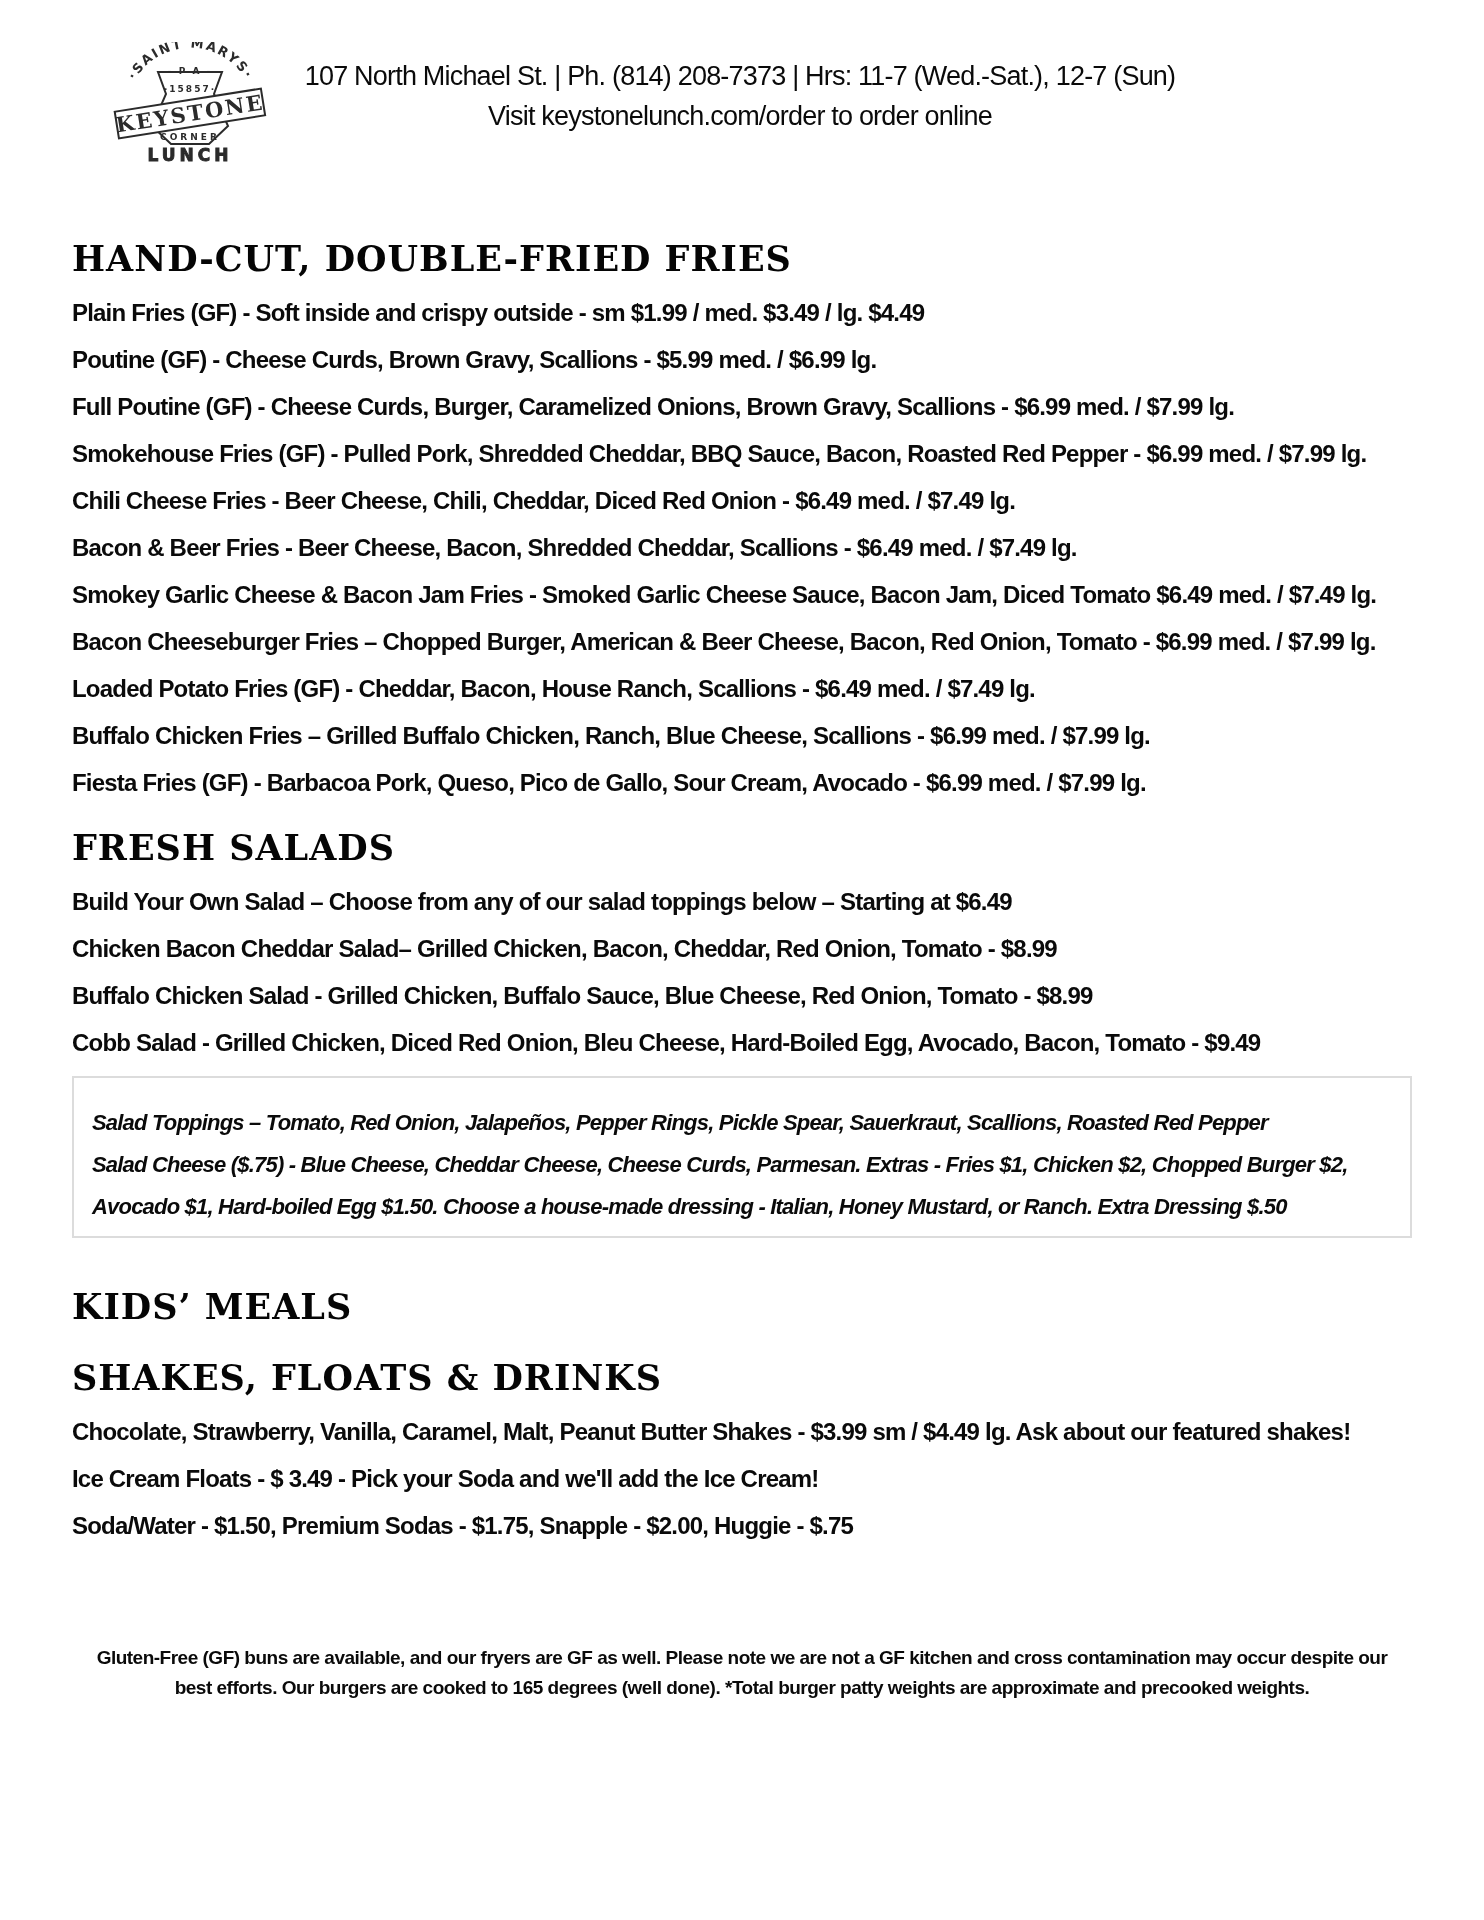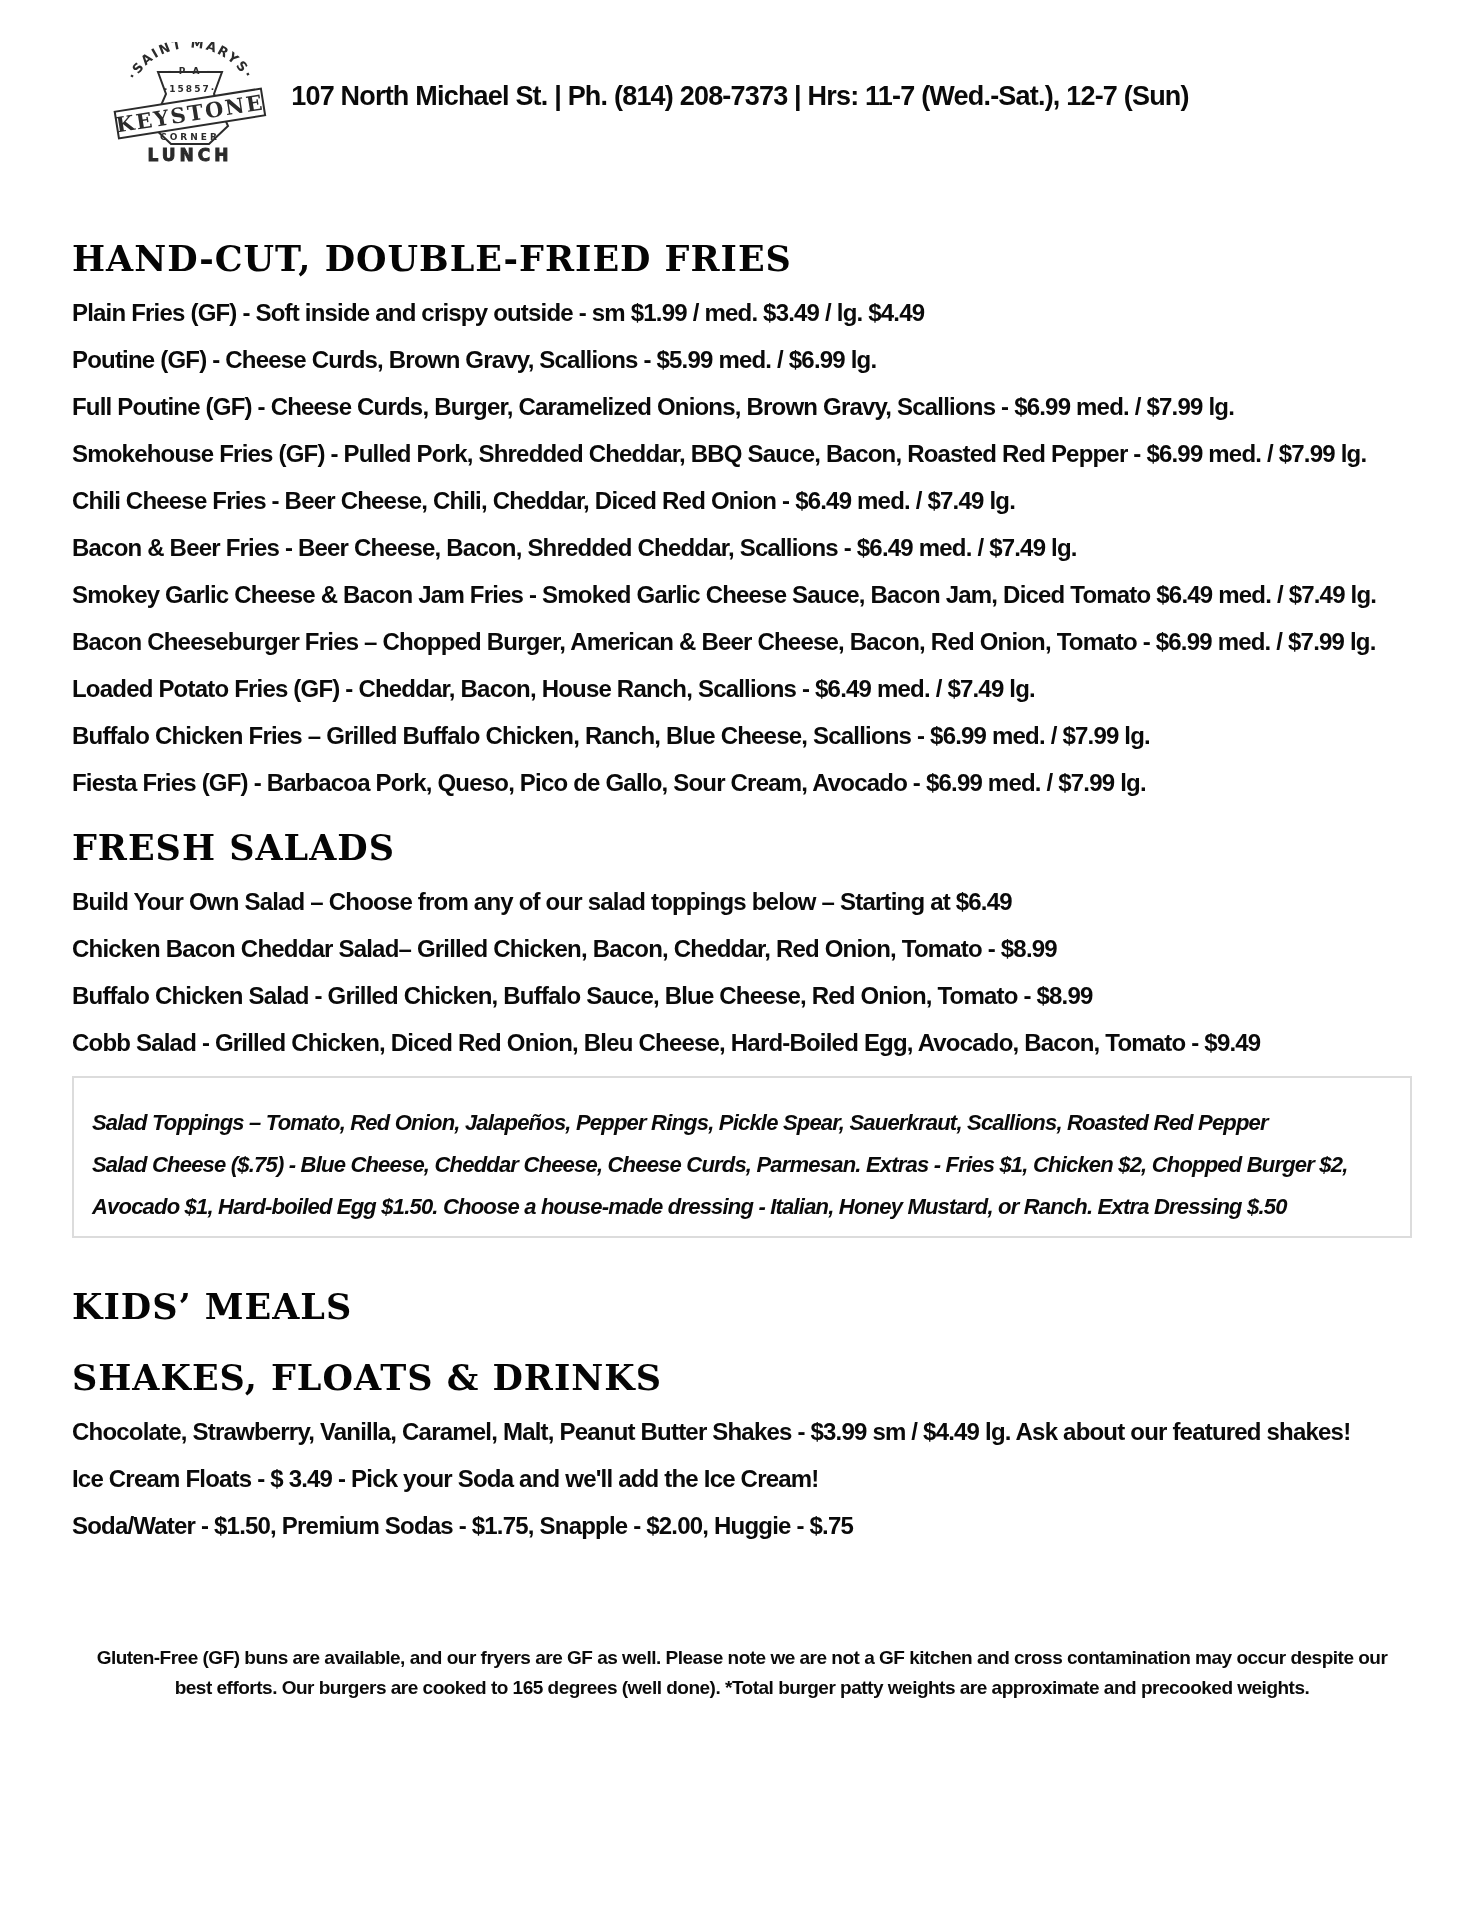--- a/index.html
+++ b/index.html
@@ -12,23 +12,23 @@
     overflow: hidden;
   }
   .page { padding: 0 72px; }
 
   
   .header { display: flex; align-items: flex-start; margin-top: 42px; }
   .logo-wrap { width: 170px; margin-left: 36px; flex: 0 0 auto; }
   .header-text {
     flex: 1;
     text-align: center;
-    margin-top: 34px;
+    margin-top: 14px;
     margin-right: 210px;
-    font-weight: bold;
+    font-weight: normal;
     font-size: 27px;
     line-height: 40px;
     letter-spacing: -0.8px;
     white-space: nowrap;
   }
 
   
   .section-title {
     font-family: "DejaVu Serif", serif;
     font-weight: bold;
@@ -103,20 +103,21 @@
         <g transform="rotate(-9 82 72)">
           <rect x="8" y="58" width="148" height="27" fill="#ffffff" stroke="#2b2b2b" stroke-width="2"></rect>
           <text x="82" y="79" text-anchor="middle" font-size="21" font-weight="bold" letter-spacing="2" font-family="DejaVu Serif, serif">KEYSTONE</text>
         </g>
         <text x="82" y="98" text-anchor="middle" font-size="9" font-weight="bold" letter-spacing="3" font-family="DejaVu Sans, sans-serif">CORNER</text>
         <text x="82" y="119" text-anchor="middle" font-size="17" font-weight="bold" letter-spacing="4" font-family="DejaVu Sans, sans-serif" fill="none" stroke="#2b2b2b" stroke-width="0.9">LUNCH</text>
       </svg>
     </div>
     <div class="header-text">
       <div>107 North Michael St. | Ph. (814) 208-7373 | Hrs: 11-7 (Wed.-Sat.), 12-7 (Sun)</div>
+      <div>Visit keystonelunch.com/order to order online</div>
     </div>
   </div>
 
   <div id="section-fries">
     <h2 class="section-title">HAND-CUT, DOUBLE-FRIED FRIES</h2>
     <p class="item">Plain Fries (GF) - Soft inside and crispy outside - sm $1.99 / med. $3.49 / lg. $4.49</p>
     <p class="item">Poutine (GF) - Cheese Curds, Brown Gravy, Scallions - $5.99 med. / $6.99 lg.</p>
     <p class="item">Full Poutine (GF) - Cheese Curds, Burger, Caramelized Onions, Brown Gravy, Scallions - $6.99 med. / $7.99 lg.</p>
     <p class="item">Smokehouse Fries (GF) - Pulled Pork, Shredded Cheddar, BBQ Sauce, Bacon, Roasted Red Pepper - $6.99 med. / $7.99 lg.</p>
     <p class="item">Chili Cheese Fries - Beer Cheese, Chili, Cheddar, Diced Red Onion - $6.49 med. / $7.49 lg.</p>

